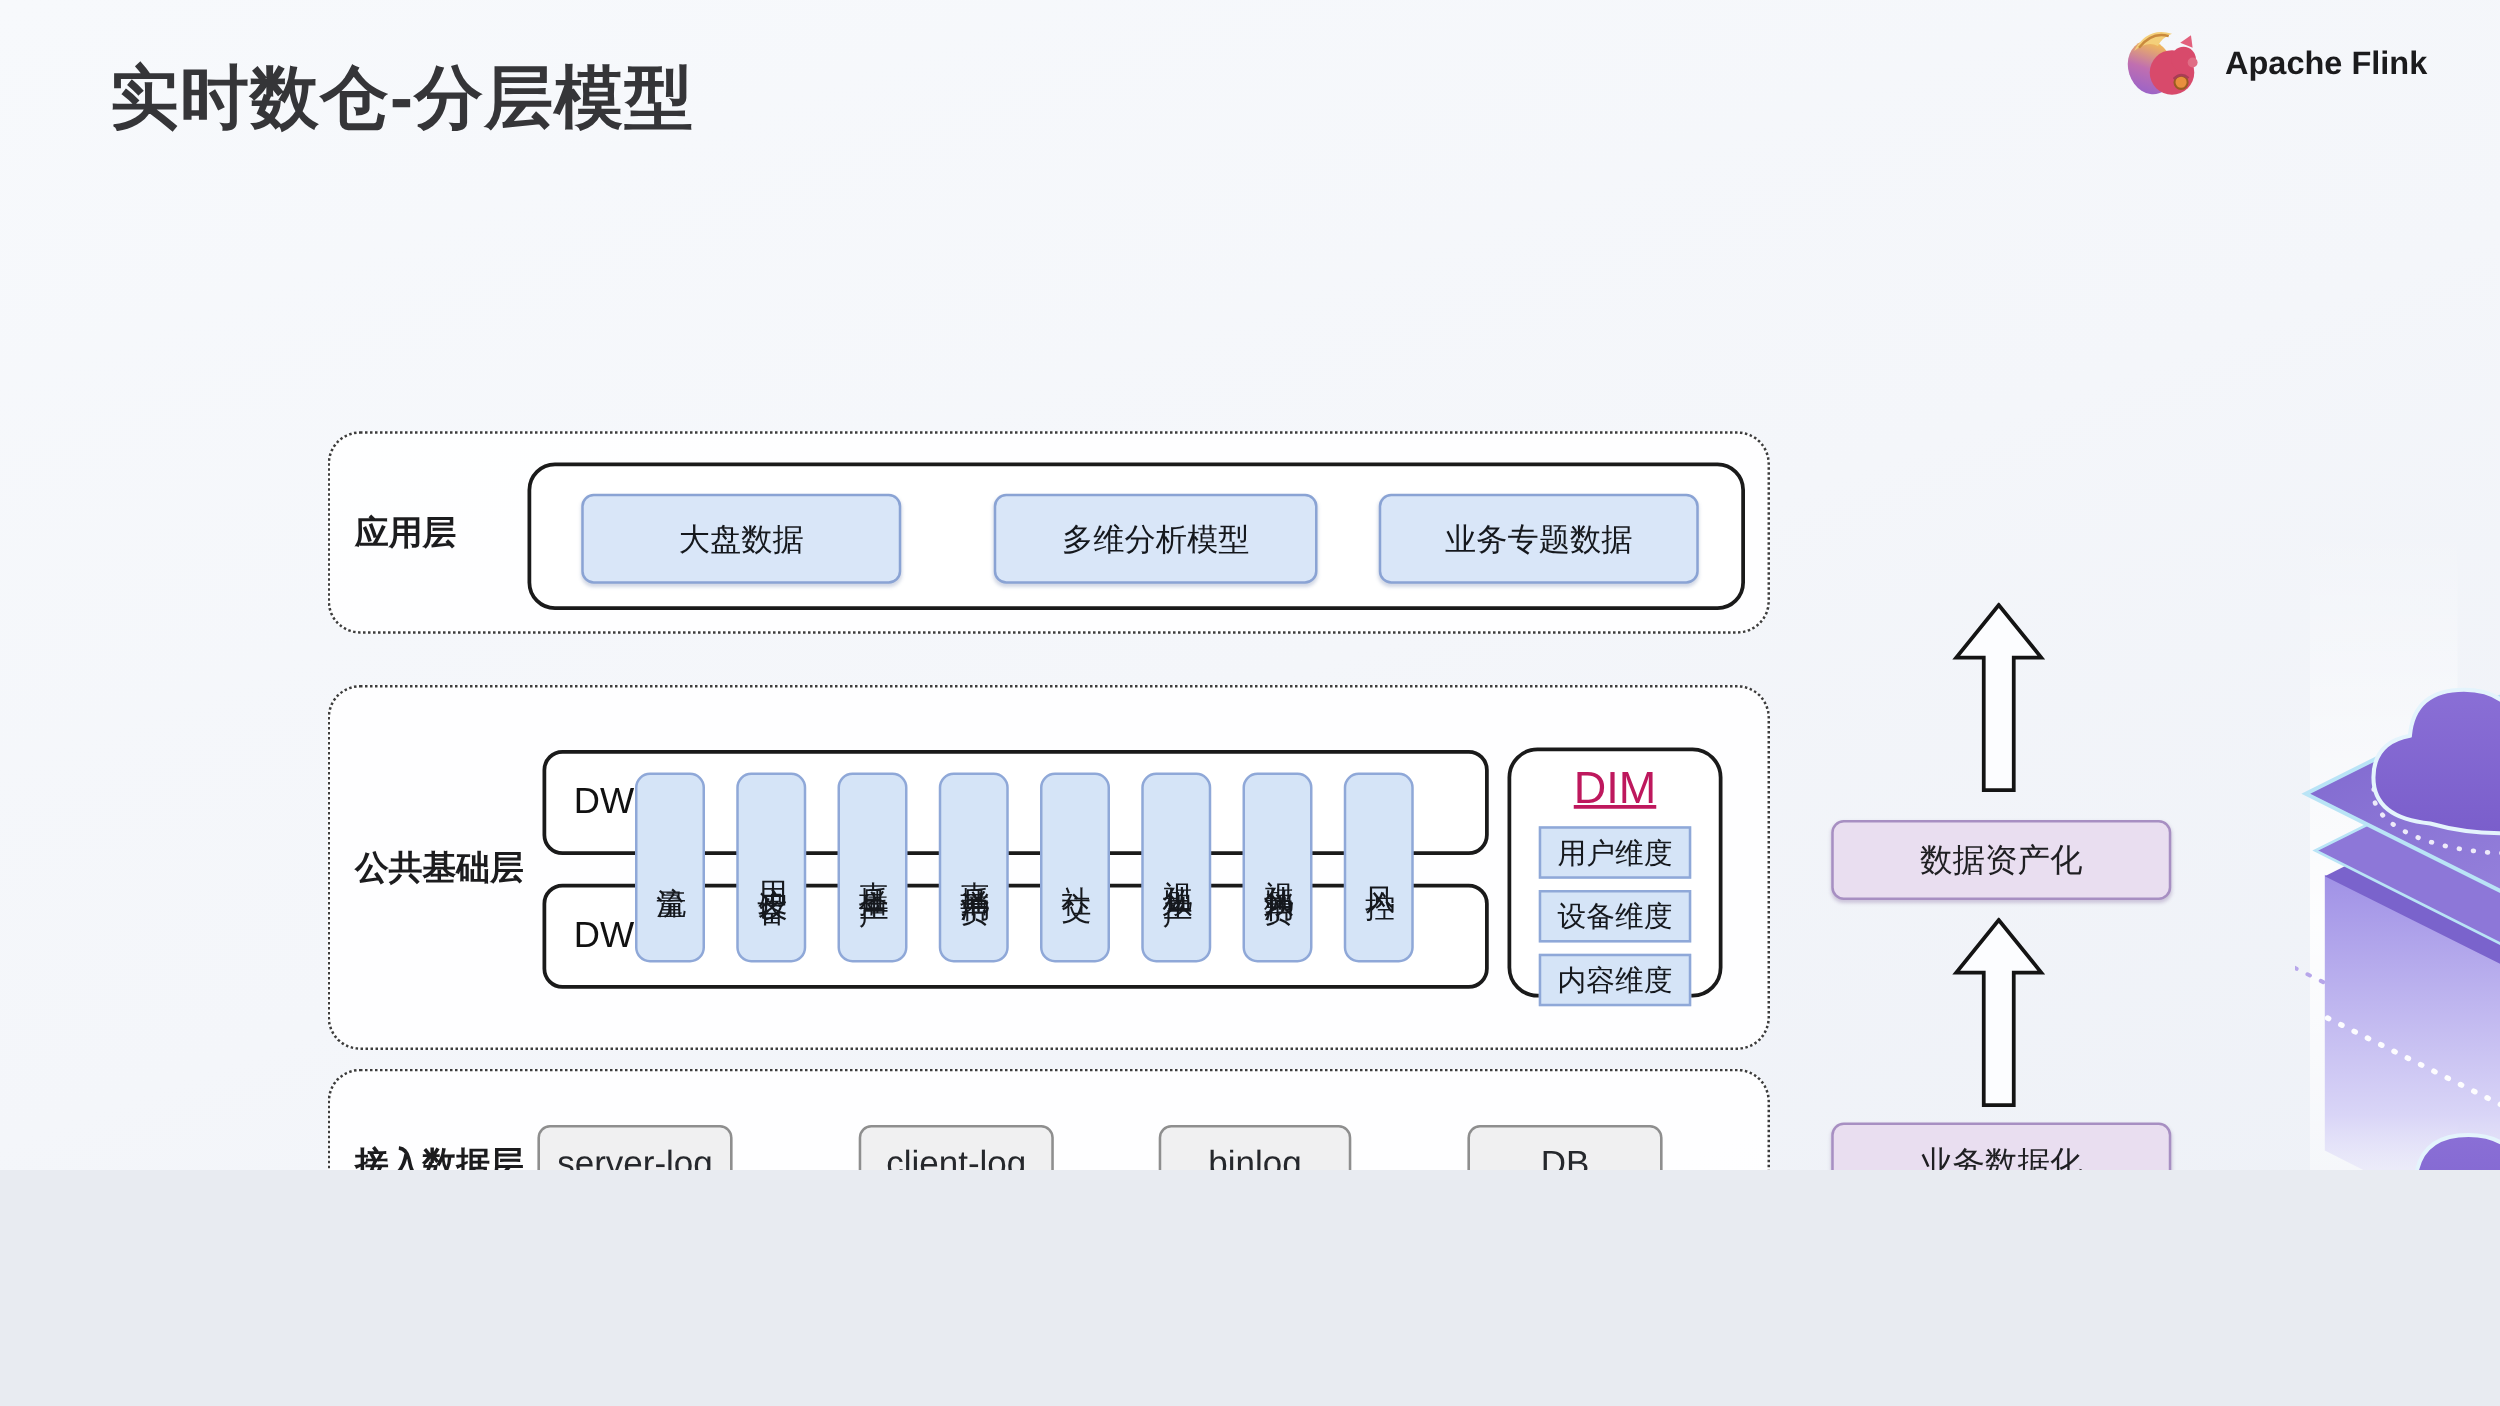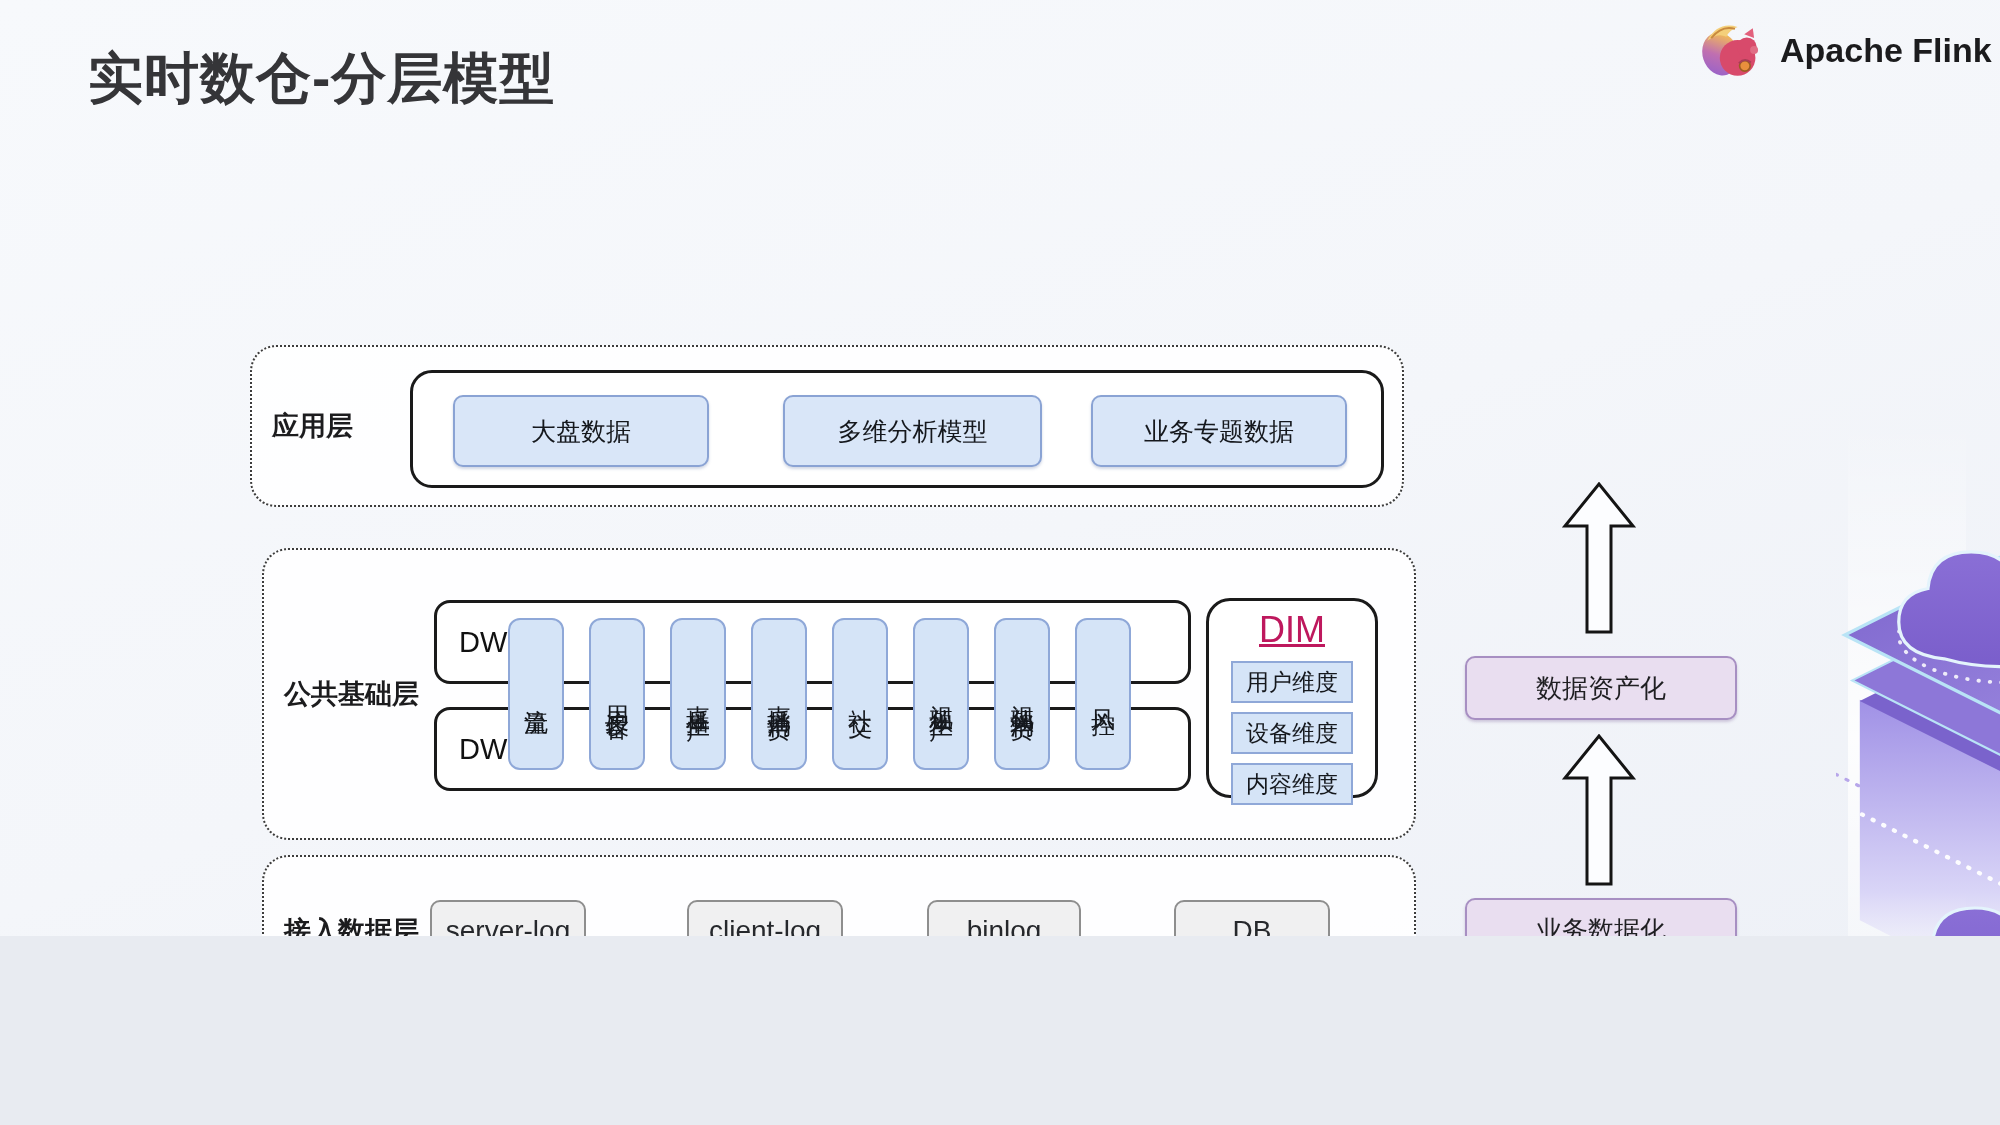--- a/index.html
+++ b/index.html
@@ -4,21 +4,21 @@
 <style>
   html,body{margin:0;padding:0;background:#e8ebf1;}
   .stage{
     position:relative;width:2000px;height:936px;overflow:hidden;
     background:linear-gradient(160deg,#f7f9fc 0%,#f4f6fa 55%,#eef1f7 100%);
     font-family:"Liberation Sans","DejaVu Sans",sans-serif;color:#1c1c1e;
   }
   .page-title{position:absolute;left:88px;top:42px;font-size:55px;font-weight:900;letter-spacing:1px;color:#353538;}
   .logo-wrap{position:absolute;left:1698px;top:16px;display:flex;align-items:center;gap:16px;}
   .logo-wrap svg{width:66px;height:68px;}
-  .logo-text{font-size:34px;font-weight:800;color:#1b1b1d;}
+  .logo-text{font-size:26px;font-weight:800;color:#1b1b1d;}
 
   .dotted-panel{position:absolute;border:2.4px dotted #3c3c3c;border-radius:26px;background:rgba(255,255,255,.88);}
   .layer-label{position:absolute;top:50%;transform:translateY(-50%);font-weight:700;font-size:27px;color:#1c1c1e;white-space:nowrap;}
 
   .bluebox{position:absolute;display:flex;align-items:center;justify-content:center;
     background:#d9e6f8;border:2px solid #8aa3d4;border-radius:10px;font-size:25px;color:#15181d;
     box-shadow:0 2px 3px rgba(90,110,160,.28);}
   .solidbox{position:absolute;border:3px solid #1a1a1a;border-radius:20px;background:#fff;}
 
   .pill{position:absolute;width:52px;height:148px;top:68px;z-index:3;
@@ -112,21 +112,21 @@
       <circle cx="74" cy="46" r="15" fill="#d84a6b"></circle>
       <path d="M70,26 l13,-9 l2,15 z" fill="#e2607c"></path>
       <circle cx="85" cy="50" r="6" fill="#e06d85"></circle>
       <circle cx="71" cy="74" r="8" fill="#e88f3d" stroke="#9a5c22" stroke-width="2.5"></circle>
       <path d="M62,70 q9,-9 18,-1" fill="none" stroke="#a83d55" stroke-width="3"></path>
     </svg>
     <span class="logo-text">Apache Flink</span>
   </div>
 
 
-  <div class="dotted-panel" style="left:250px;top:345px;width:1150px;height:158px;">
+  <div class="dotted-panel" style="left:262px;top:345px;width:1150px;height:158px;">
     <div class="layer-label" style="left:20px;">应用层</div>
     <div class="solidbox" style="left:158px;top:23px;width:968px;height:112px;border-radius:22px;">
       <div class="bluebox" style="left:40px;top:22px;width:252px;height:68px;">大盘数据</div>
       <div class="bluebox" style="left:370px;top:22px;width:255px;height:68px;">多维分析模型</div>
       <div class="bluebox" style="left:678px;top:22px;width:252px;height:68px;">业务专题数据</div>
     </div>
   </div>
 
   <div class="dotted-panel" style="left:262px;top:548px;width:1150px;height:288px;">
     <div class="layer-label" style="left:20px;">公共基础层</div>

